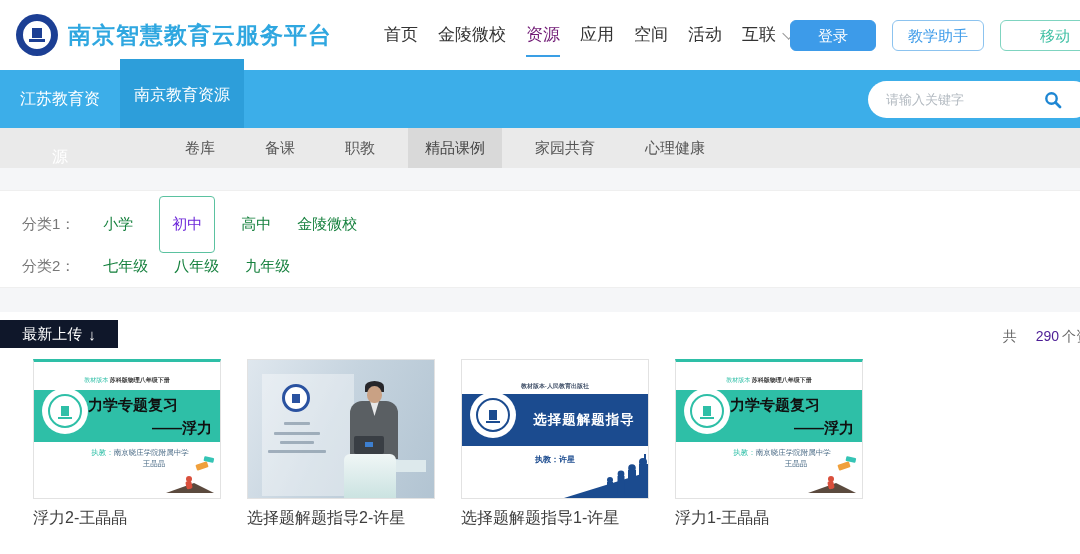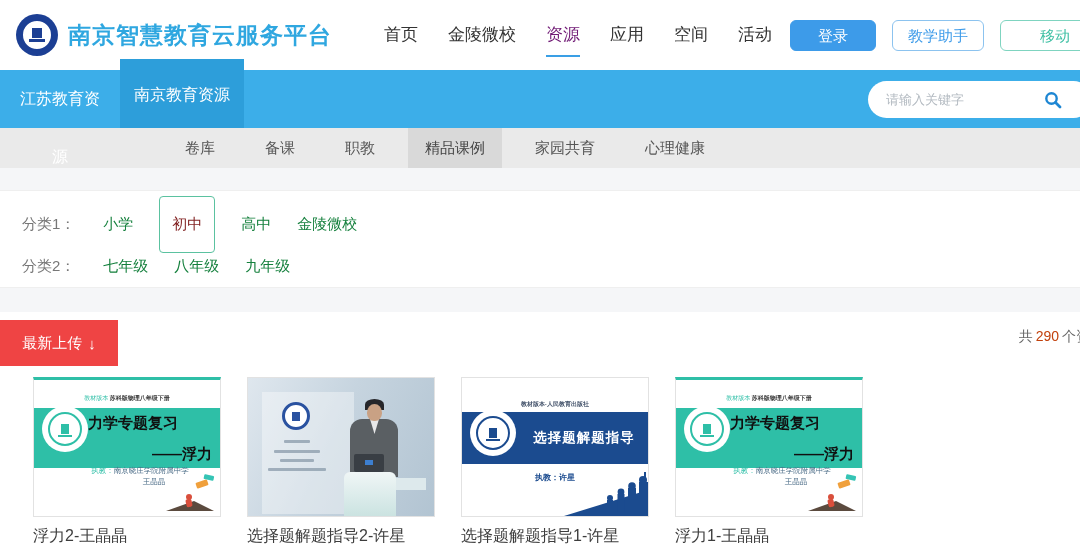--- a/index.html
+++ b/index.html
@@ -6,21 +6,21 @@
   body { font-family:"Liberation Sans","DejaVu Sans",sans-serif; background:#fff; }
   #page { position:relative; width:1080px; height:554px; overflow:hidden; background:#fff; }
 
   
   .header { position:relative; height:70px; background:#fff; display:flex; align-items:center; padding-left:16px; }
   .logo { width:42px; height:42px; border-radius:50%; background:#1c3f94; display:flex; align-items:center; justify-content:center; flex:0 0 auto; }
   .logo-inner { width:32px; height:32px; border-radius:50%; background:#fff; border:2px solid #1c3f94; position:relative; }
   .logo-inner::before { content:""; position:absolute; left:9px; top:7px; width:10px; height:10px; background:#1c3f94; }
   .logo-inner::after { content:""; position:absolute; left:6px; top:18px; width:16px; height:3px; background:#1c3f94; }
   .brand { font-size:23px; font-weight:bold; color:#2fa7e0; margin-left:10px; letter-spacing:1px; }
-  .nav { display:flex; align-items:center; margin-left:52px; gap:30px; }
+  .nav { display:flex; align-items:center; margin-left:52px; gap:20px; }
   .nav-item { font-size:17px; color:#333; height:44px; line-height:44px; cursor:pointer; white-space:nowrap; }
   .nav-item.active { color:#701a75; border-bottom:2px solid #3a9fe5; }
   .nav-item .chev { display:inline-block; width:9px; height:9px; border-right:1.5px solid #999; border-bottom:1.5px solid #999; transform:rotate(45deg) translateY(-3px); margin-left:6px; }
   .header-btns { position:absolute; right:-30px; top:20px; display:flex; gap:16px; }
   .btn { height:31px; line-height:29px; font-size:15px; border-radius:6px; text-align:center; cursor:pointer; white-space:nowrap; }
   .btn-login { width:86px; background:#3d9be9; color:#fff; border:1px solid #3d9be9; }
   .btn-assist { width:92px; background:#fff; color:#3d9be9; border:1px solid #8cc3ef; }
   .btn-mobile { width:110px; background:#fff; color:#3dbfa3; border:1px solid #7fd4c0; }
 
   
@@ -40,39 +40,39 @@
 
   .gap { background:#f5f6f8; }
   .gap1 { height:22px; }
   .gap2 { height:24px; }
 
   
   .filters { background:#fff; height:98px; padding:16px 0 0 22px; border-top:1px solid #efefef; border-bottom:1px solid #efefef; }
   .f-row { display:flex; align-items:center; height:34px; margin-bottom:8px; }
   .f-label { font-size:15px; color:#777; margin-right:28px; }
   .f-item { font-size:15px; color:#15803d; margin-right:26px; cursor:pointer; white-space:nowrap; }
-  .f-item.selected { color:#7f1d1d; border:1px solid #5bc2a0; border-radius:4px; padding:18px 12px; }
+  .f-item.selected { color:#6d28d9; border:1px solid #5bc2a0; border-radius:4px; padding:18px 12px; }
 
   
   .content { background:#fff; padding-top:8px; position:relative; }
-  .sort-btn { width:118px; height:46px; background:#ef4444; color:#fff; font-size:15px; display:flex; align-items:center; justify-content:center; gap:6px; cursor:pointer; }
+  .sort-btn { width:118px; height:28px; background:#0f172a; color:#fff; font-size:15px; display:flex; align-items:center; justify-content:center; gap:6px; cursor:pointer; }
   .count { position:absolute; top:16px; right:-24px; font-size:14px; color:#666; white-space:nowrap; }
-  .count .num { color:#c2410c; padding:0 3px; }
+  .count .num { color:#4c1d95; padding:0 3px;margin-left:16px; }
 
   .cards { display:flex; padding-left:33px; margin-top:11px; gap:26px; }
   .card { width:188px; flex:0 0 auto; cursor:pointer; }
   .thumb { position:relative; width:188px; height:140px; border:1px solid #e2e2e2; overflow:hidden; background:#fff; }
   .card-title { margin-top:9px; font-size:16px; color:#3d3d3d; white-space:nowrap; }
 
   
   .tslide { border-top:3px solid #2ebfa7; }
   .tslide .toptext { position:absolute; top:14px; left:0; right:0; text-align:center; font-size:6px; }
   .tslide .toptext .p1 { color:#2ebfa7; }
   .tslide .toptext .p2 { color:#333; font-weight:bold; }
-  .tslide .band { position:absolute; left:0; right:0; top:28px; height:60px; background:#2ebfa7; }
+  .tslide .band { position:absolute; left:0; right:0; top:28px; height:52px; background:#2ebfa7; }
   .tslide .h1 { position:absolute; left:54px; top:6px; font-size:15px; font-weight:bold; color:#101010; }
   .tslide .h2 { position:absolute; right:8px; bottom:4px; font-size:15px; font-weight:bold; color:#101010; }
   .seal { position:absolute; border-radius:50%; background:#fff; display:flex; align-items:center; justify-content:center; }
   .tslide .seal { left:8px; top:26px; width:46px; height:46px; }
   .seal .ring { border-radius:50%; display:flex; align-items:center; justify-content:center; }
   .tslide .ring { width:34px; height:34px; border:2px solid #2ebfa7; }
   .seal .bld { width:8px; height:10px; position:relative; }
   .tslide .bld { background:#2ebfa7; }
   .seal .bld::after { content:""; position:absolute; left:-3px; bottom:-3px; width:14px; height:2px; background:inherit; }
   .tslide .teach { position:absolute; top:86px; left:34px; right:8px; text-align:center; font-size:7.5px; color:#4a6b86; }

